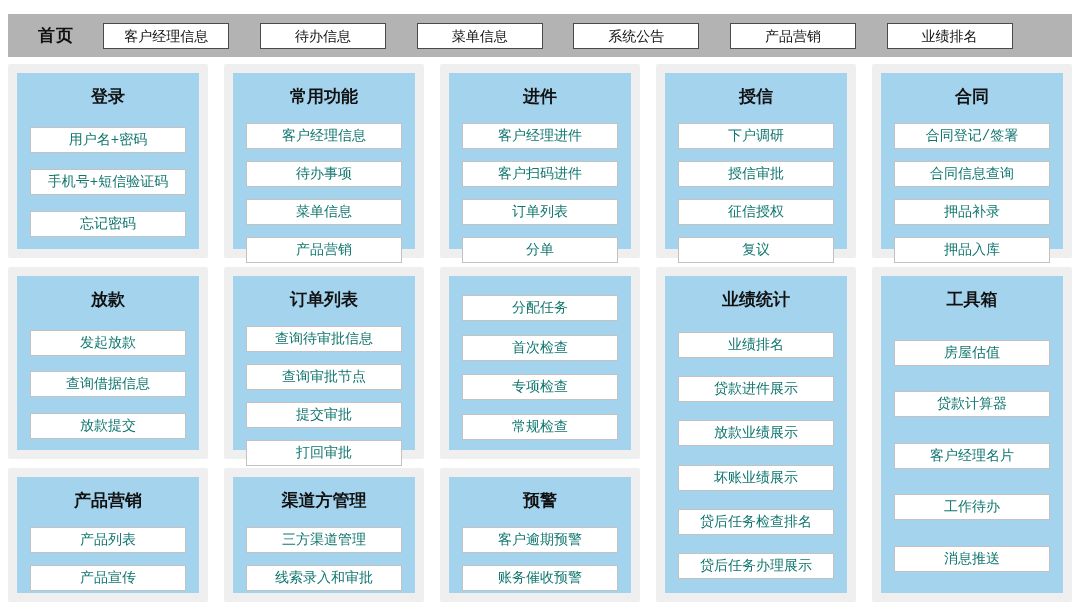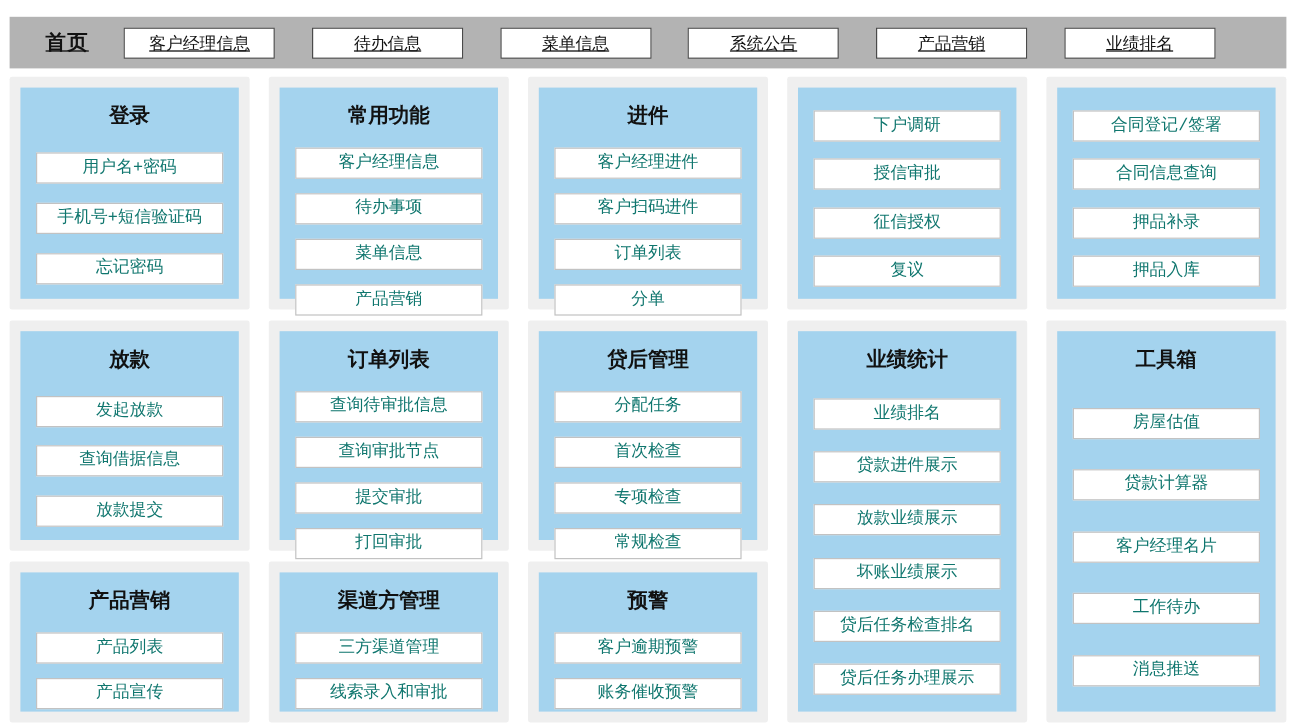--- a/index.html
+++ b/index.html
@@ -9,21 +9,20 @@
     background: #ffffff;
     font-family: "Liberation Sans", sans-serif;
     overflow: hidden;
   }
   .topbar {
     position: absolute; left: 8px; top: 14px;
     width: 1064px; height: 43px;
     background: var(--topbar-bg, #b3b3b3);
     display: flex; align-items: center;
     padding: 0 44px 0 30px;
-    text-decoration: underline;
   }
   .home-label {
     font-weight: bold; font-size: 17px; color: #111;
     white-space: nowrap; letter-spacing: 1px;
   }
   .topbar-buttons {
     flex: 1; display: flex; justify-content: space-around;
     align-items: center; margin-left: 14px;
   }
   .tb-btn {
@@ -112,30 +111,32 @@
         <div class="panel-items">
           <button class="panel-item">客户经理进件</button>
           <button class="panel-item">客户扫码进件</button>
           <button class="panel-item">订单列表</button>
           <button class="panel-item">分单</button>
         </div>
       </div>
     </div>
     <div class="frame">
       <div class="panel">
+        <div class="panel-title">授信</div>
         <div class="panel-items">
           <button class="panel-item">下户调研</button>
           <button class="panel-item">授信审批</button>
           <button class="panel-item">征信授权</button>
           <button class="panel-item">复议</button>
         </div>
       </div>
     </div>
     <div class="frame">
       <div class="panel">
+        <div class="panel-title">合同</div>
         <div class="panel-items">
           <button class="panel-item">合同登记/签署</button>
           <button class="panel-item">合同信息查询</button>
           <button class="panel-item">押品补录</button>
           <button class="panel-item">押品入库</button>
         </div>
       </div>
     </div>
     <div class="frame">
       <div class="panel">
@@ -153,21 +154,20 @@
         <div class="panel-items">
           <button class="panel-item">查询待审批信息</button>
           <button class="panel-item">查询审批节点</button>
           <button class="panel-item">提交审批</button>
           <button class="panel-item">打回审批</button>
         </div>
       </div>
     </div>
     <div class="frame">
       <div class="panel">
-        <div class="panel-title">贷后管理</div>
         <div class="panel-items">
           <button class="panel-item">分配任务</button>
           <button class="panel-item">首次检查</button>
           <button class="panel-item">专项检查</button>
           <button class="panel-item">常规检查</button>
         </div>
       </div>
     </div>
     <div class="frame tall">
       <div class="panel">

